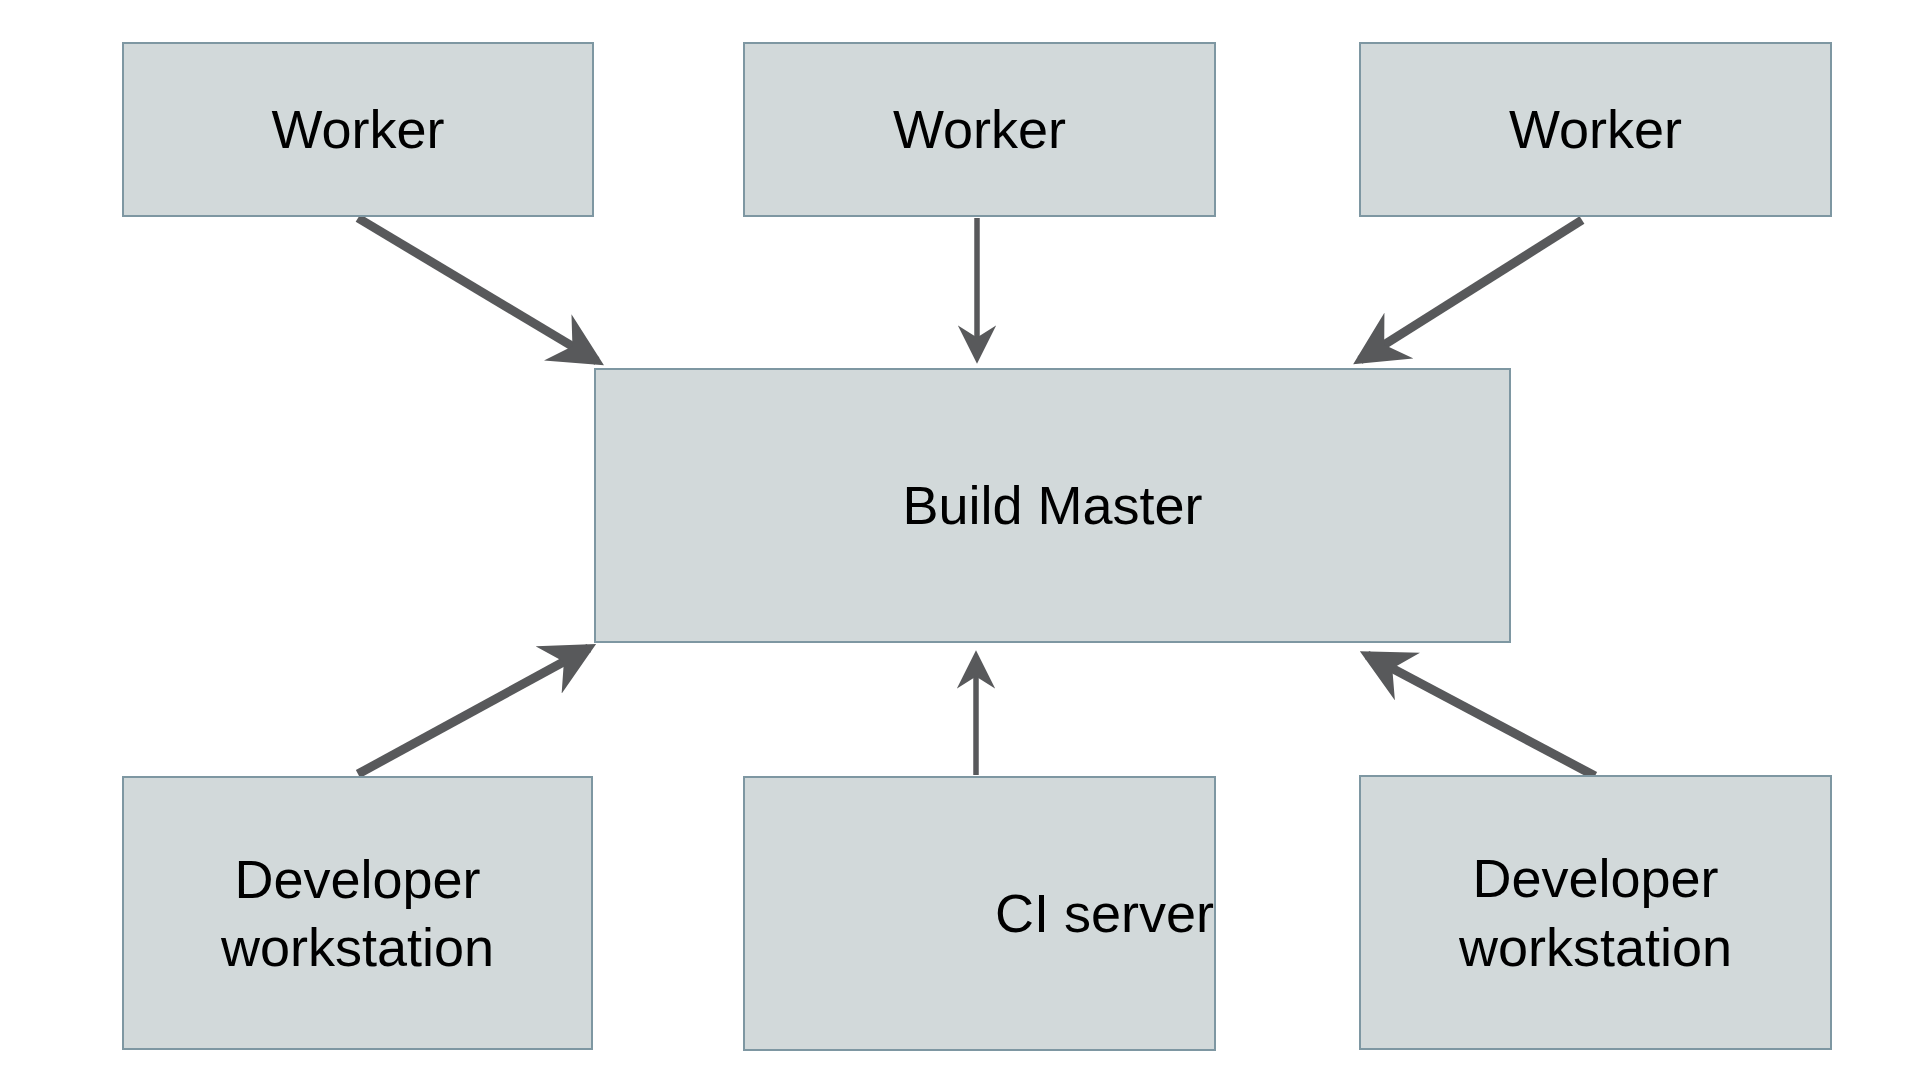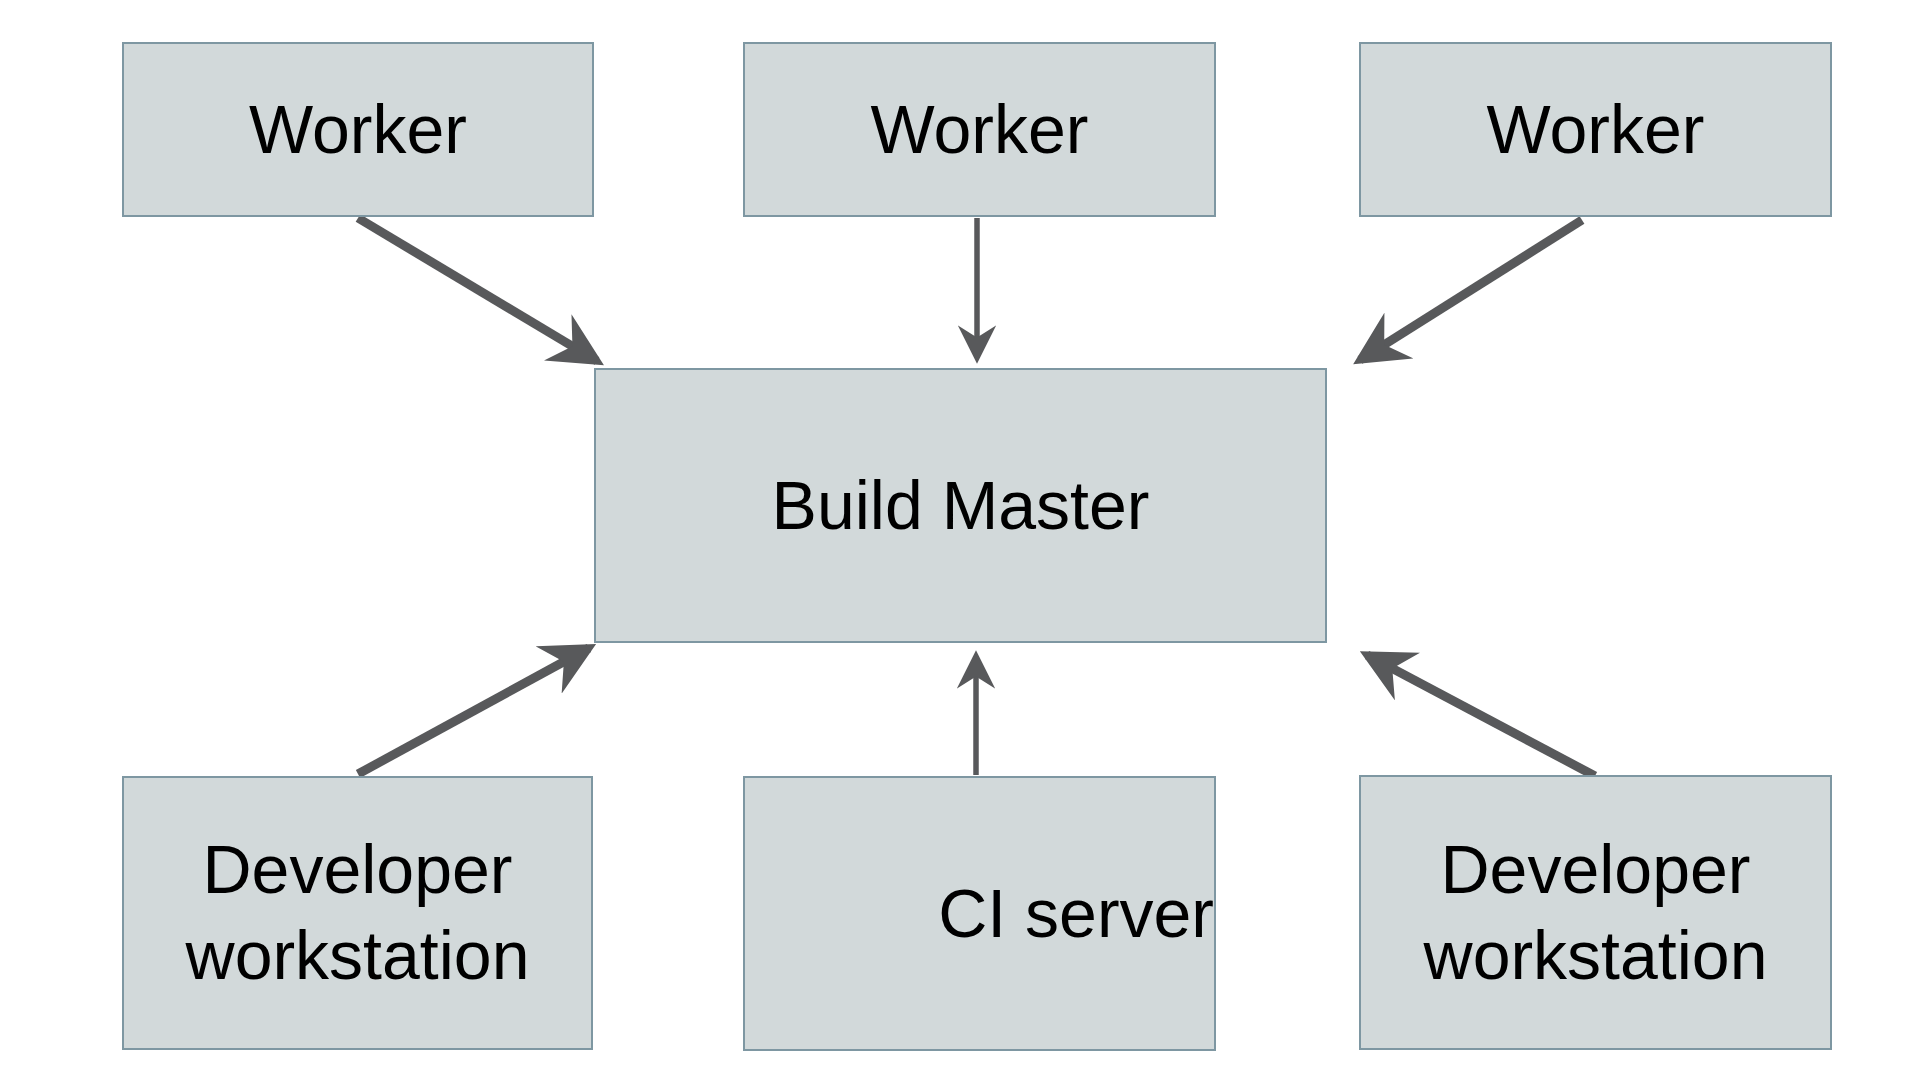--- a/index.html
+++ b/index.html
@@ -17,30 +17,30 @@
   }
   .node {
     position: absolute;
     box-sizing: border-box;
     background: var(--node-fill, #d2d9da);
     border: 2.5px solid var(--node-border, #7e97a2);
     display: flex;
     align-items: center;
     justify-content: center;
     text-align: center;
-    font-size: 68px;
+    font-size: 54px;
     line-height: 1.26;
     color: var(--text, #000000);
     letter-spacing: 0px;
   }
   
   #n-worker-1      { left: 122px;  top: 42px;  width: 472px; height: 175px; }
   #n-worker-2      { left: 743px;  top: 42px;  width: 473px; height: 175px; }
   #n-worker-3      { left: 1359px; top: 42px;  width: 473px; height: 175px; }
-  #n-build-master  { left: 594px;  top: 368px; width: 733px; height: 275px; }
+  #n-build-master  { left: 594px;  top: 368px; width: 917px; height: 275px; }
   #n-dev-left      { left: 122px;  top: 776px; width: 471px; height: 274px; padding: 0 10px; }
   #n-ci-server     { left: 743px;  top: 776px; width: 473px; height: 275px; justify-content: flex-end; }
   #n-dev-right     { left: 1359px; top: 775px; width: 473px; height: 275px; padding: 0 10px; }
 
   #edges {
     position: absolute;
     left: 0;
     top: 0;
     pointer-events: none;
   }

